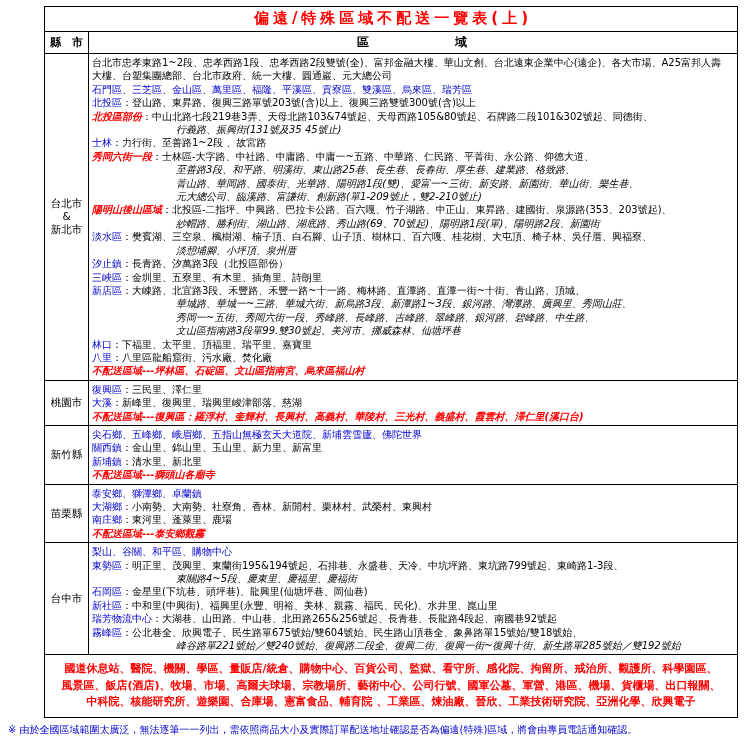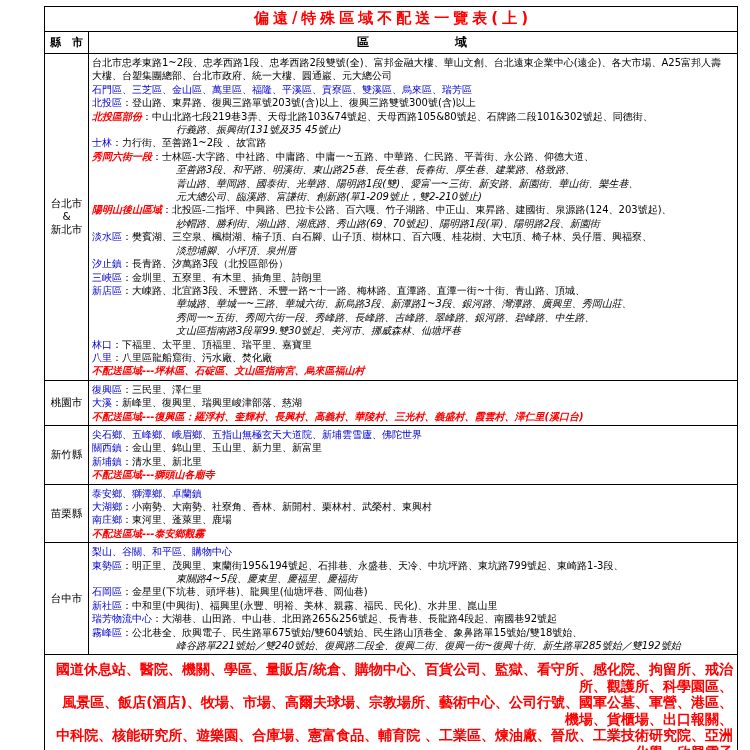--- a/index.html
+++ b/index.html
@@ -26,22 +26,22 @@
     letter-spacing:2px;padding:2px;vertical-align:middle;color:#000;
   }
   .region-cell{font-size:10px;line-height:13.4px;padding:2px 3px;color:#000;}
   .line{white-space:normal;}
   .line.indent{padding-left:84px;font-style:italic;}
   .c-black{color:#000000;}
   .c-blue{color:#0000cc;font-weight:normal;text-align:center;}
   .c-red{color:#ff0000;font-weight:bold;font-style:italic;}
   .red-block{padding:6px 4px;}
   .fline{
-    text-align:right;color:#ff0000;font-weight:bold;
-    font-size:14px;line-height:16.5px;
+    text-align:center;color:#ff0000;font-weight:bold;
+    font-size:11px;line-height:16.5px;
   }
   .footnote{
     margin:5px 0 0 -36px;color:#0000cc;font-size:10px;line-height:13px;
   }
 </style>
 </head>
 <body>
 
 <div class="sheet">
   <table>
@@ -66,21 +66,21 @@
             <div class="line"><span class="c-black">大樓、台塑集團總部、台北市政府、統一大樓、圓通巖、元大總公司</span></div>
             <div class="line"><span class="c-blue">石門區、三芝區、金山區、萬里區、福隆、平溪區、貢寮區、雙溪區、烏來區、瑞芳區</span></div>
             <div class="line"><span class="c-blue">北投區</span><span class="c-black">：登山路、東昇路、復興三路單號203號(含)以上、復興三路雙號300號(含)以上</span></div>
             <div class="line"><span class="c-red">北投區部份</span><span class="c-black">：中山北路七段219巷3弄、天母北路103&amp;74號起、天母西路105&amp;80號起、石牌路二段101&amp;302號起、同德街、</span></div>
             <div class="line indent"><span class="c-black">行義路、振興街(131號及35 45號止)</span></div>
             <div class="line"><span class="c-blue">士林</span><span class="c-black">：力行街、至善路1~2段 、故宮路</span></div>
             <div class="line"><span class="c-red">秀岡六街一段</span><span class="c-black">：士林區-大字路、中社路、中庸路、中庸一~五路、中華路、仁民路、平菁街、永公路、仰德大道、</span></div>
             <div class="line indent"><span class="c-black">至善路3段、和平路、明溪街、東山路25巷、長生巷、長春街、厚生巷、建業路、格致路、</span></div>
             <div class="line indent"><span class="c-black">菁山路、華岡路、國泰街、光華路、陽明路1段(雙)、愛富一~三街、新安路、新園街、華山街、樂生巷、</span></div>
             <div class="line indent"><span class="c-black">元大總公司、臨溪路、富謙街、創新路(單1-209號止，雙2-210號止)</span></div>
-            <div class="line"><span class="c-red">陽明山後山區域</span><span class="c-black">：北投區-二指坪、中興路、巴拉卡公路、百六嘎、竹子湖路、中正山、東昇路、建國街、泉源路(124、203號起)、</span></div>
+            <div class="line"><span class="c-red">陽明山後山區域</span><span class="c-black">：北投區-二指坪、中興路、巴拉卡公路、百六嘎、竹子湖路、中正山、東昇路、建國街、泉源路(353、203號起)、</span></div>
             <div class="line indent"><span class="c-black">紗帽路、勝利街、湖山路、湖底路、秀山路(69、70號起)、陽明路1段(單)、陽明路2段、新園街</span></div>
             <div class="line"><span class="c-blue">淡水區</span><span class="c-black">：樊賓湖、三空泉、楓樹湖、楠子頂、白石腳、山子頂、樹林口、百六嘎、桂花樹、大屯頂、椅子林、吳仔厝、興福寮、</span></div>
             <div class="line indent"><span class="c-black">淡憩埔腳、小坪頂、泉州厝</span></div>
             <div class="line"><span class="c-blue">汐止鎮</span><span class="c-black">：長青路、汐萬路3段（北投區部份）</span></div>
             <div class="line"><span class="c-blue">三峽區</span><span class="c-black">：金圳里、五寮里、有木里、插角里、詩朗里</span></div>
             <div class="line"><span class="c-blue">新店區</span><span class="c-black">：大崠路、北宜路3段、禾豐路、禾豐一路~十一路、梅林路、直潭路、直潭一街~十街、青山路、頂城、</span></div>
             <div class="line indent"><span class="c-black">華城路、華城一~三路、華城六街、新烏路3段、新潭路1~3段、銀河路、灣潭路、廣興里、秀岡山莊、</span></div>
             <div class="line indent"><span class="c-black">秀岡一~五街、秀岡六街一段、秀峰路、長峰路、吉峰路、翠峰路、銀河路、碧峰路、中生路、</span></div>
             <div class="line indent"><span class="c-black">文山區指南路3段單99.雙30號起、美河市、挪威森林、仙塘坪巷</span></div>
             <div class="line"><span class="c-blue">林口</span><span class="c-black">：下福里、太平里、頂福里、瑞平里、嘉寶里</span></div>

